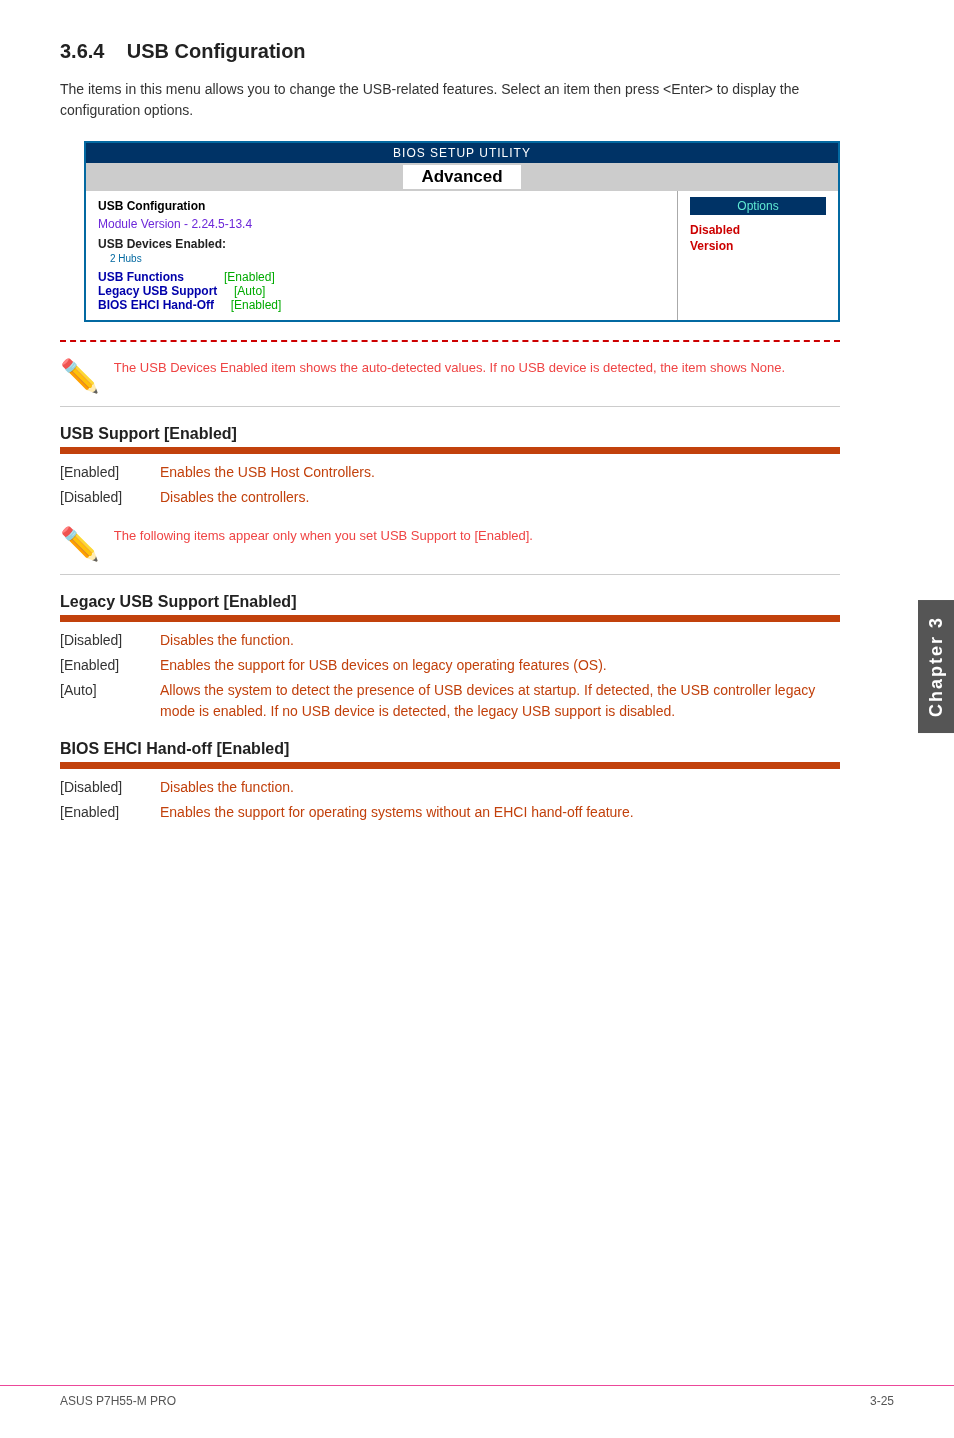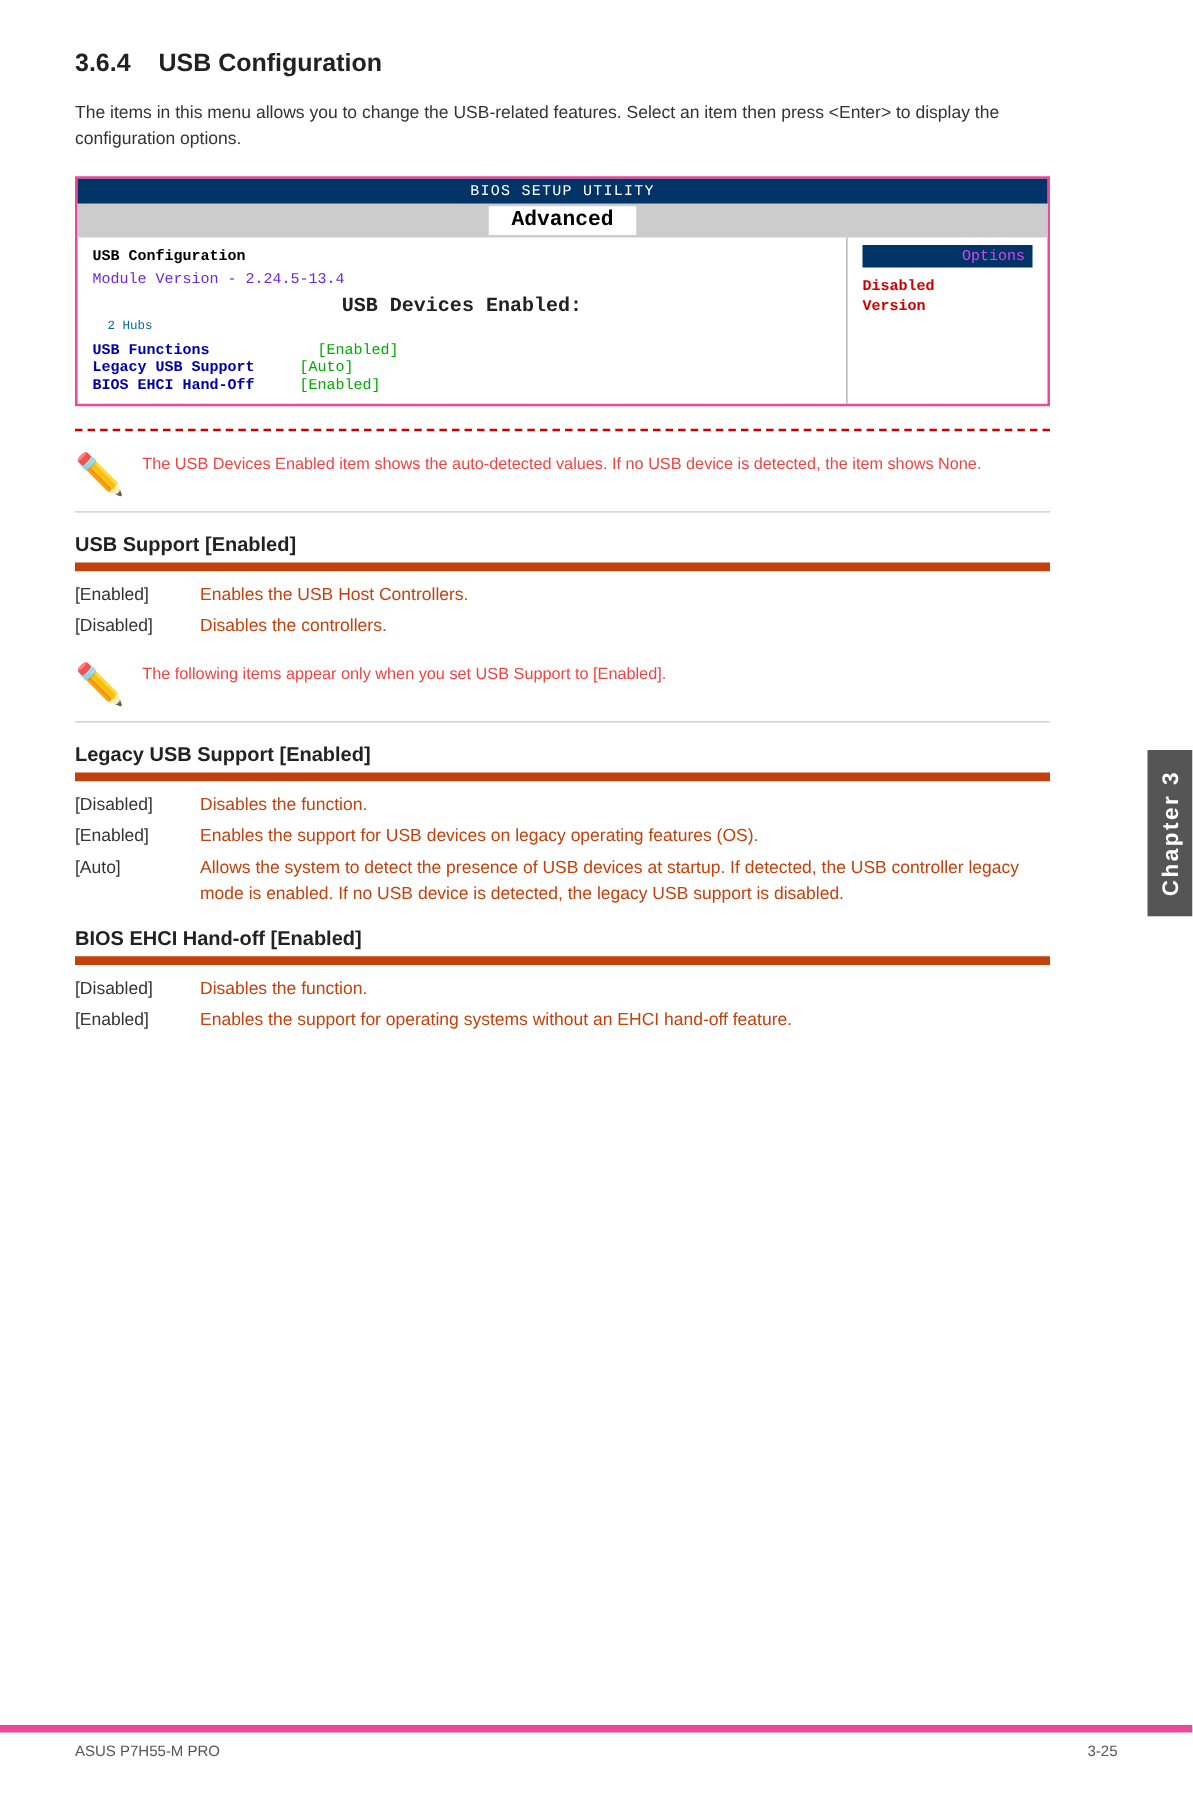--- a/index.html
+++ b/index.html
@@ -26,25 +26,26 @@
 
     .intro-text {
       font-size: 14px;
       line-height: 1.5;
       margin-bottom: 20px;
       color: #333;
     }
 
     
     .bios-box {
-      border: 2px solid #ec4899;
+      border: 2px solid #0369a1;
       background: #fff;
       margin-bottom: 18px;
-      font-family: Liberation Mono, monospace;
+      font-family: Liberation Sans, sans-serif;
       font-size: 13px;
+      margin-left: 24px;
     }
 
     .bios-header {
       background: #003366;
       color: #fff;
       text-align: center;
       padding: 3px 0;
       font-size: 12px;
       letter-spacing: 1px;
     }
@@ -75,22 +76,22 @@
       border-right: 1px solid #aaa;
     }
 
     .bios-sidebar {
       width: 160px;
       padding: 6px 12px;
     }
 
     .bios-sidebar-title {
       background: #003366;
-      color: #d946ef;
-      text-align: right;
+      color: #5eead4;
+      text-align: center;
       padding: 2px 6px;
       font-size: 12px;
       margin-bottom: 8px;
     }
 
     .bios-sidebar-item {
       font-size: 12px;
       color: #333;
       margin-bottom: 2px;
     }
@@ -108,23 +109,22 @@
     }
 
     .bios-module-ver {
       color: #6d28d9;
       font-size: 12px;
       margin-bottom: 6px;
     }
 
     .bios-label {
       font-weight: bold;
-      font-size: 16px;
+      font-size: 12px;
       margin-bottom: 2px;
-      text-align: center;
     }
 
     .bios-indent {
       padding-left: 12px;
       font-size: 10px;
       color: #0369a1;
       margin-bottom: 6px;
     }
 
     .bios-settings-row {
@@ -228,21 +228,21 @@
 
     
     .page-footer {
       position: absolute;
       bottom: 30px;
       left: 0;
       right: 0;
       display: flex;
       justify-content: space-between;
       padding: 0 60px;
-      border-top: 6px solid #ec4899;
+      border-top: 1px solid #ec4899;
       padding-top: 8px;
       font-size: 12px;
       color: #555;
     }
   </style>
 </head>
 <body>
 
 <div class="page-content">
 

